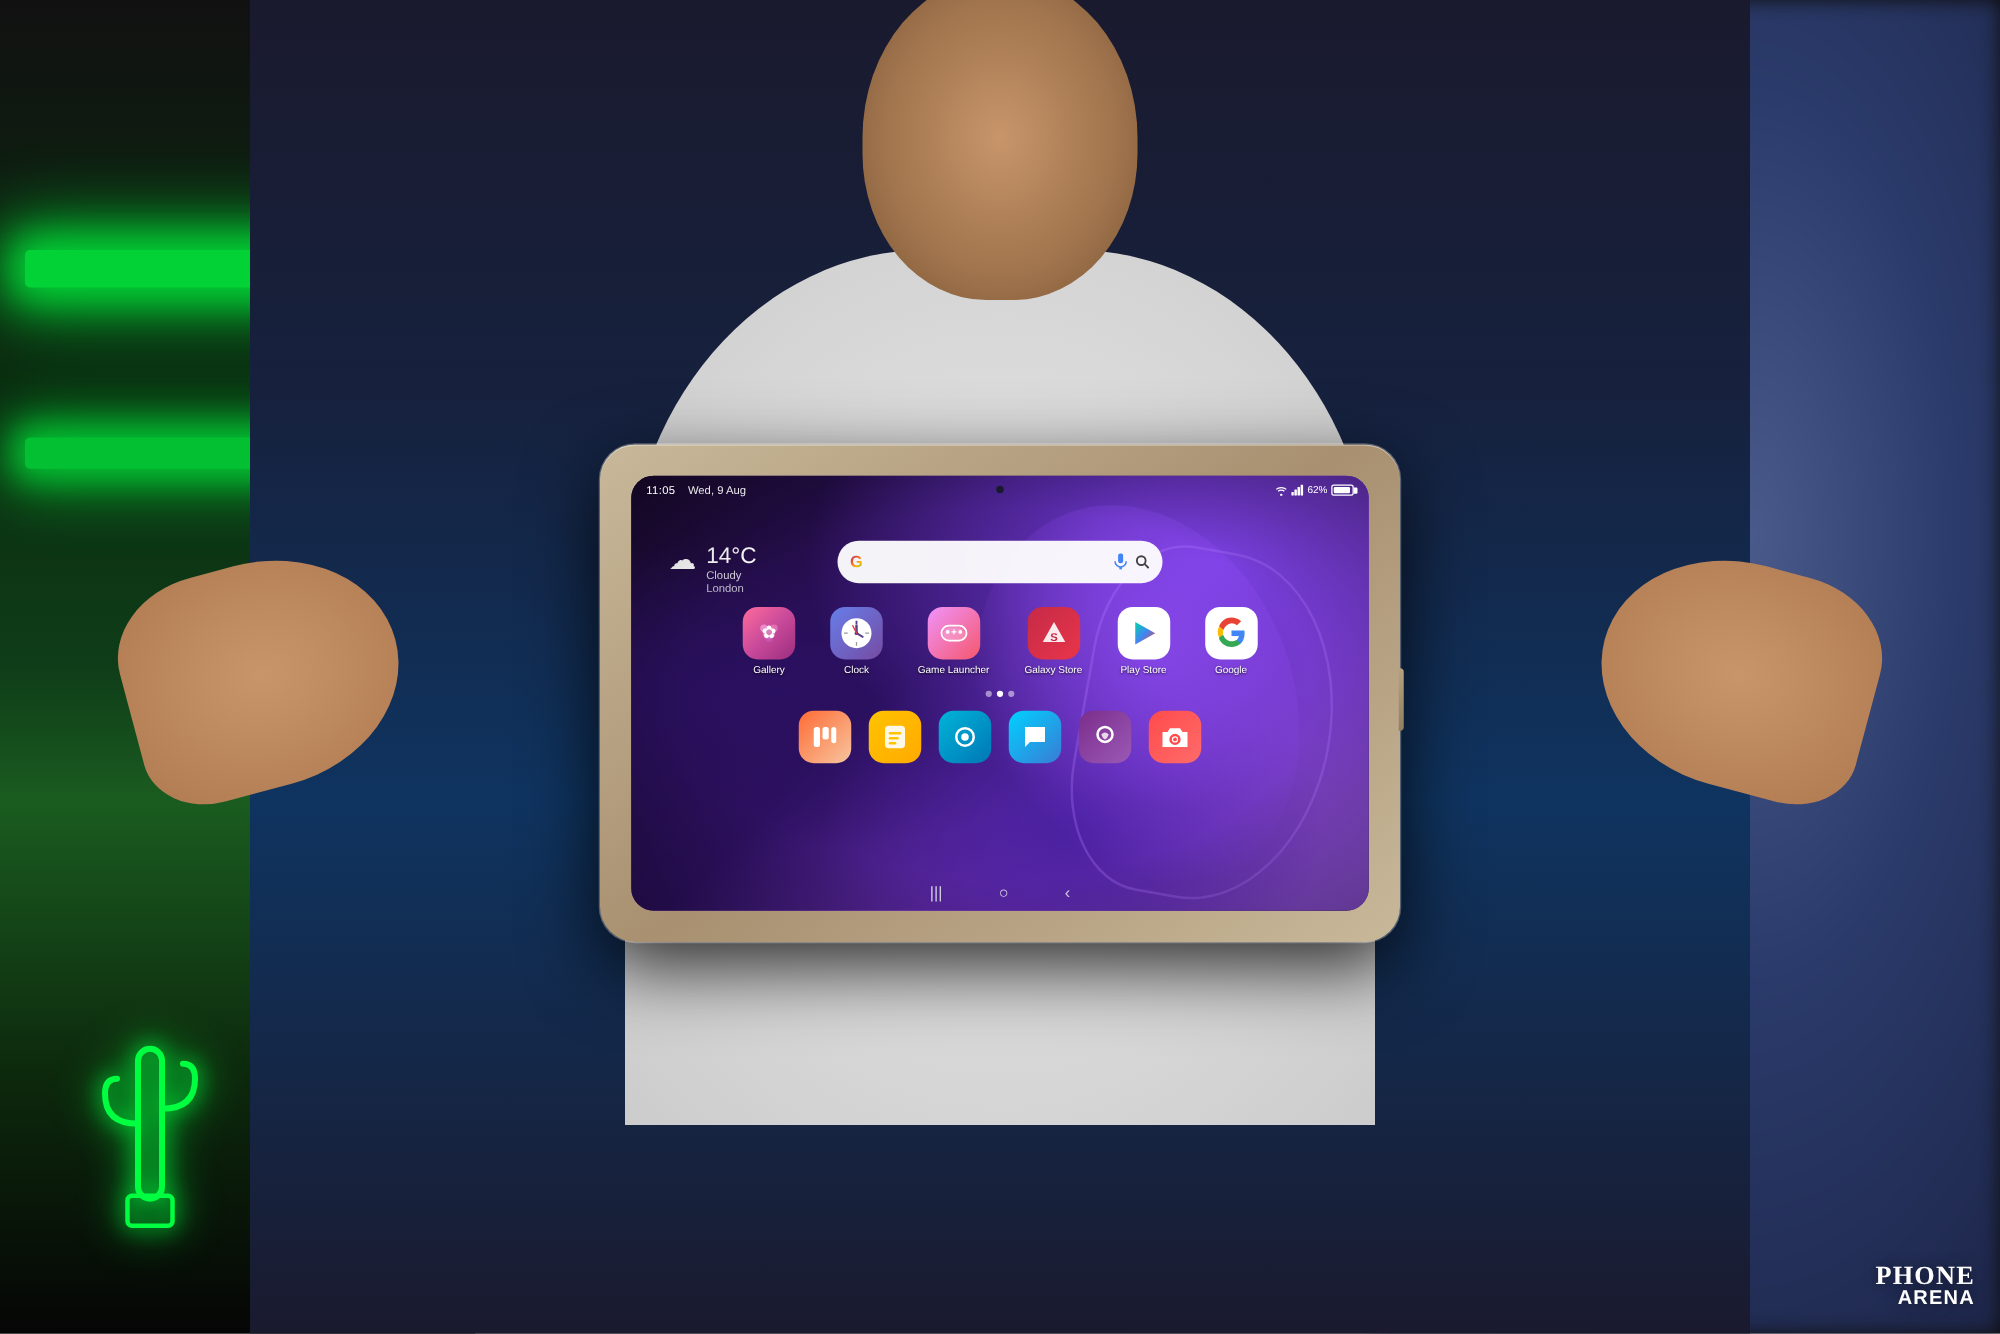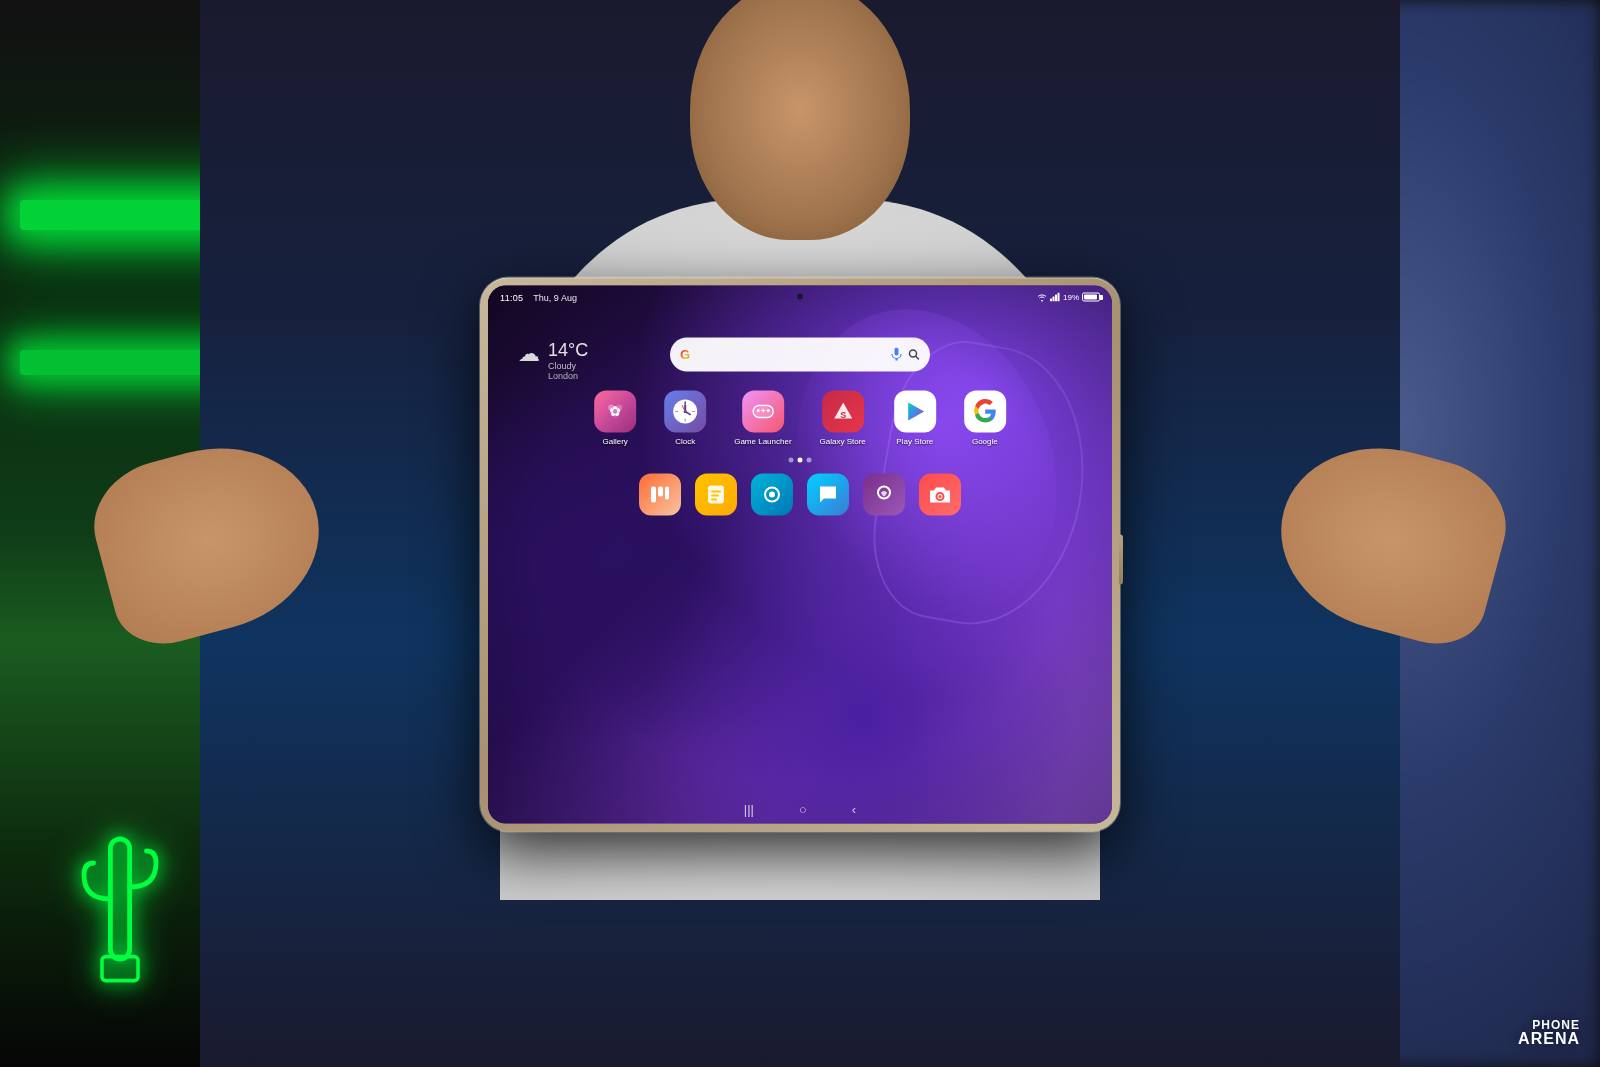--- a/index.html
+++ b/index.html
@@ -138,24 +138,24 @@
     .tablet-wrapper {
       position: absolute;
       left: 50%;
       top: 50%;
       transform: translate(-50%, -50%);
       z-index: 10;
     }
 
     .tablet-frame {
       width: 640px;
-      height: 554px;
+      height: 398px;
       background: linear-gradient(145deg, #c8b89a, #a89070, #c8b89a);
       border-radius: 28px;
-      padding: 8px;
+      padding: 25px;
       box-shadow: 
         0 0 0 1px rgba(255,255,255,0.3),
         0 20px 60px rgba(0,0,0,0.8),
         inset 0 1px 0 rgba(255,255,255,0.4);
       position: relative;
       margin-top: 41px;
     }
 
     .tablet-screen {
       width: 100%;
@@ -438,23 +438,23 @@
 
     
     .watermark {
       position: absolute;
       bottom: 20px; right: 20px;
       z-index: 100;
       text-align: right;
     }
     .watermark-phone {
       color: white;
-      font-size: 12px;
+      font-size: 21px;
       font-weight: 900;
-      font-family: Liberation Sans, sans-serif;
+      font-family: Liberation Serif, serif;
       letter-spacing: 1px;
       text-shadow: 0 0 10px rgba(0,0,0,0.5);
       line-height: 1;
       margin-top: 29px;
     }
     .watermark-arena {
       color: white;
       font-size: 16px;
       font-weight: 900;
       font-family: Liberation Sans, sans-serif;
@@ -524,38 +524,38 @@
 
         <div class="screen-wallpaper"></div>
         <div class="wallpaper-shape"></div>
         <div class="wallpaper-shape2"></div>
 
         <div class="camera-notch"></div>
 
         <div class="status-bar">
           <div style="display:flex; align-items:center; gap:4px;">
             <span class="status-time">11:05</span>
-            <span class="status-date">Thu, 9 Aug</span>
+            <span class="status-date">Wed, 9 Aug</span>
           </div>
           <div class="status-icons">
 
             <svg width="10" height="8" viewBox="0 0 10 8" fill="white">
               <path d="M5 6.5a1 1 0 1 1 0 2 1 1 0 0 1 0-2z"></path>
               <path d="M2.5 4.5C3.1 3.9 3.9 3.5 5 3.5s1.9.4 2.5 1" stroke="white" stroke-width="1" fill="none"></path>
               <path d="M1 3C2 2 3.4 1.5 5 1.5s3 .5 4 1.5" stroke="white" stroke-width="1" fill="none"></path>
             </svg>
 
             <svg width="10" height="9" viewBox="0 0 10 9" fill="white">
               <rect x="0" y="6" width="2" height="3" rx="0.5"></rect>
               <rect x="2.5" y="4" width="2" height="5" rx="0.5"></rect>
               <rect x="5" y="2" width="2" height="7" rx="0.5"></rect>
               <rect x="7.5" y="0" width="2" height="9" rx="0.5"></rect>
             </svg>
 
-            <span style="color:white; font-size:8px; font-weight:500;">19%</span>
+            <span style="color:white; font-size:8px; font-weight:500;">62%</span>
             <div class="battery-icon">
               <div class="battery-fill"></div>
             </div>
           </div>
         </div>
 
         <div class="home-content">
 
           <div class="weather-widget">
             <div class="weather-icon-wrap">

